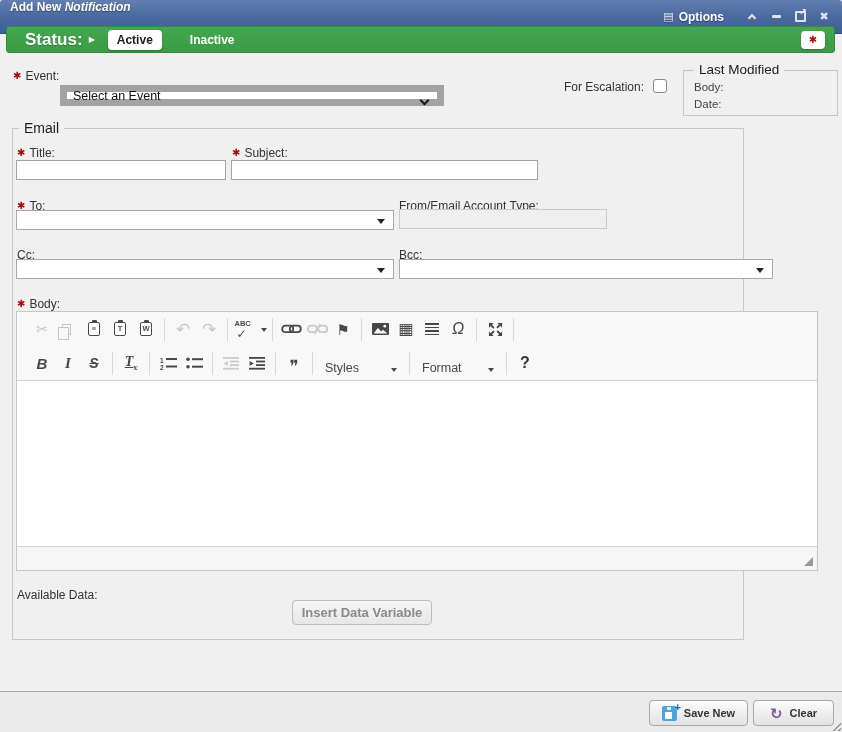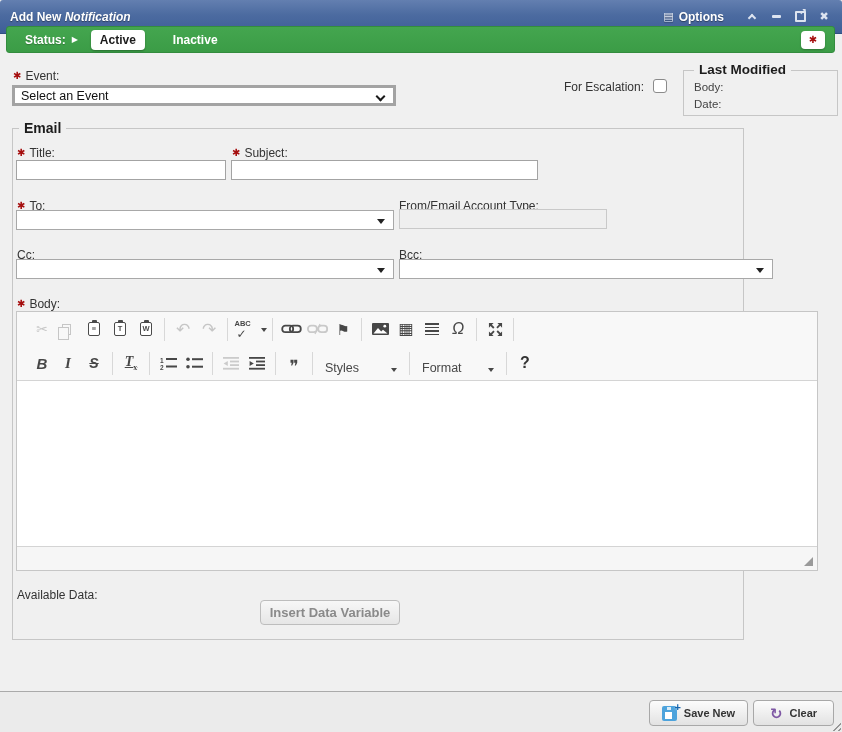--- a/index.html
+++ b/index.html
@@ -2,21 +2,21 @@
 <html><head>
 <meta charset="utf-8">
 <style>
   * { box-sizing: border-box; margin: 0; padding: 0; }
   html,body { width:842px; height:732px; overflow:hidden; }
   body { font-family:"Liberation Sans","DejaVu Sans",sans-serif; background:#f0f0f0; position:relative; }
 
   
   .titlebar{position:absolute;left:0;top:0;width:842px;height:34px;
     background:linear-gradient(#637fb0 0%,#4c6ba0 45%,#3e5f97 100%);
-    border-bottom:1px solid #2f4f82;display:flex;align-items:center;
+    border-bottom:1px solid #2f4f82;display:flex;
     border-radius:3px 3px 0 0;}
   .tb-title{color:#fff;font-size:12px;font-weight:bold;margin-left:10px;
     text-shadow:0 1px 1px rgba(0,0,0,.4);}
   .tb-title em{font-style:italic;font-weight:bold;}
   .tb-right{margin-left:auto;display:flex;align-items:center;gap:4px;margin-right:8px;}
   .tb-opts{display:flex;align-items:center;gap:5px;color:#fff;font-size:12px;
     font-weight:bold;cursor:pointer;margin-right:14px;text-shadow:0 1px 1px rgba(0,0,0,.4);}
   .opt-ic{font-size:11px;color:#e7ecf5;line-height:1;}
   .wbtn{width:20px;height:16px;display:flex;align-items:center;justify-content:center;
     color:#dde4f0;cursor:pointer;}
@@ -24,46 +24,46 @@
     transform:rotate(45deg);margin-top:3px;}
   .minbar{width:9px;height:3px;background:#dde4f0;border-radius:1px;}
   .pobox{position:relative;width:11px;height:11px;border:2px solid #dde4f0;border-radius:1px;}
   .poarr{position:absolute;right:-3px;top:-6px;font-size:9px;font-weight:bold;color:#dde4f0;}
   .xglyph{font-size:11px;font-weight:bold;}
 
   
   .statusbar{position:absolute;left:6px;top:26px;width:829px;height:27px;
     background:linear-gradient(#44a64f,#3b9c46);border:1px solid #338c3e;border-radius:3px;
     display:flex;align-items:center;padding-left:18px;}
-  .st-label{color:#fff;font-weight:bold;font-size:12px;text-shadow:0 1px 1px rgba(0,0,0,.25);}
+  .st-label{color:#fff;font-weight:bold;font-size:17px;text-shadow:0 1px 1px rgba(0,0,0,.25);}
   .st-arrow{color:#fff;font-size:8px;margin-left:6px;}
   .st-active{background:#fff;color:#1c1c1c;font-weight:bold;font-size:12px;
     border-radius:4px;padding:3px 9px;margin-left:13px;box-shadow:0 1px 2px rgba(0,0,0,.3);cursor:pointer;}
   .st-inactive{color:#fff;font-weight:bold;font-size:12px;margin-left:28px;cursor:pointer;}
   .st-help{margin-left:auto;margin-right:9px;background:#fff;border-radius:4px;width:24px;height:18px;
     display:flex;align-items:center;justify-content:center;cursor:pointer;box-shadow:0 1px 2px rgba(0,0,0,.25);}
 
   
   .flabel{position:absolute;font-size:12px;color:#333;display:flex;align-items:center;gap:4px;white-space:nowrap;}
   .ast{color:#a50d0d;font-size:10px;line-height:1;}
-  .sel{position:absolute;background:#fff;border:3px solid #a3a3a3;height:21px;cursor:pointer;
-    display:flex;align-items:center;}
+  .sel{position:absolute;background:#fff;border:7px solid #a3a3a3;height:21px;cursor:pointer;
+    display:flex;align-items:center;margin-left:48px;}
   .sel-val{font-size:12.5px;color:#111;padding-left:6px;white-space:nowrap;overflow:hidden;}
   .chev{position:absolute;right:9px;top:5px;width:7px;height:7px;
     border-right:2px solid #1a1a1a;border-bottom:2px solid #1a1a1a;transform:rotate(45deg);}
   .combo{position:absolute;background:#fff;border:1px solid #a8a8a8;height:20px;cursor:pointer;}
   .tri{position:absolute;right:8px;top:8px;width:0;height:0;
     border:4px solid transparent;border-top:5px solid #222;}
   .ti{position:absolute;background:#fff;border:1px solid #a3a3a3;height:20px;font-size:12px;padding:0 4px;
     font-family:inherit;color:#222;}
   .ti.disabled{background:#efefef;border-color:#c9c9c9;}
   .checkbox{position:absolute;width:14px;height:14px;background:#fff;border:1px solid #8b8b8b;
     border-radius:3px;cursor:pointer;}
   .fieldset{position:absolute;border:1px solid #c6c6c6;}
-  .legend{position:absolute;background:#f0f0f0;padding:0 5px;font-weight:bold;color:#1c1c1c;z-index:2;}
+  .legend{position:absolute;background:#f0f0f0;padding:0 5px;font-weight:normal;color:#1c1c1c;z-index:2;}
 
   
   .editor{position:absolute;left:3px;top:182px;width:802px;height:260px;
     border:1px solid #c6c6c6;background:#f8f8f8;}
   .tb-row{height:34px;display:flex;align-items:center;padding-left:12px;}
   .tbtn{min-width:26px;height:26px;display:flex;align-items:center;justify-content:center;
     color:#474747;cursor:pointer;}
   .g{font-size:14px;line-height:1;}
   .dis{color:#c6c6c6;}
   .tsep{width:1px;height:23px;background:#d8d8d8;margin:0 5px;}
@@ -92,21 +92,21 @@
   .helpg{font-size:16px;font-weight:bold;color:#333;}
   .ed-content{position:absolute;left:0;top:68px;width:800px;height:167px;background:#fff;
     border-top:1px solid #d4d4d4;border-bottom:1px solid #d4d4d4;cursor:text;}
   .ed-bottom{position:absolute;left:0;bottom:0;width:800px;height:23px;background:#f6f6f6;}
   .ed-grip{position:absolute;right:4px;bottom:4px;width:0;height:0;border-style:solid;
     border-width:0 0 9px 9px;border-color:transparent transparent #9a9a9a transparent;cursor:nwse-resize;}
 
   
   .gbtn{position:absolute;display:flex;align-items:center;justify-content:center;gap:7px;
     background:linear-gradient(#fcfcfc,#e2e2e2);border:1px solid #a8a8a8;border-radius:4px;cursor:pointer;}
-  .gbtn.muted{color:#8a8a8a;background:linear-gradient(#f7f7f7,#e6e6e6);border-color:#bdbdbd;}
+  .gbtn.muted{color:#8a8a8a;background:linear-gradient(#f7f7f7,#e6e6e6);border-color:#bdbdbd;margin-left:32px;}
   .gbtn b{font-size:11px;color:#333;}
   .gbtn.muted b{color:#8a8a8a;font-size:13px;}
   .saveic{position:relative;width:15px;height:15px;background:#4da3dc;border-radius:2px;}
   .saveic::before{content:"";position:absolute;left:3px;bottom:2px;width:7px;height:7px;background:#fff;}
   .saveic::after{content:"";position:absolute;left:5px;top:1.5px;width:4px;height:3px;background:#d9ecf8;}
   .save-plus{position:absolute;right:-4px;top:-5px;font-style:normal;font-weight:bold;font-size:11px;
     color:#1565ad;text-shadow:0 0 2px #fff;}
   .clearic{font-style:normal;font-weight:bold;font-size:15px;color:#7e57a4;line-height:1;}
 
   .footer{position:absolute;left:0;top:691px;width:842px;height:41px;background:#ebebeb;

